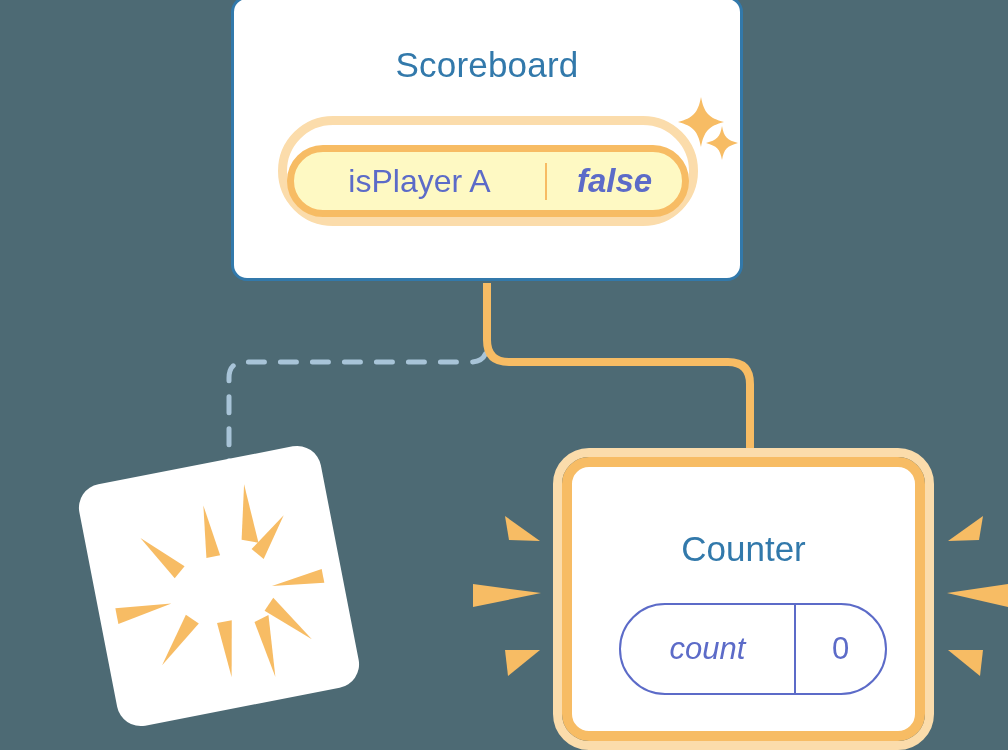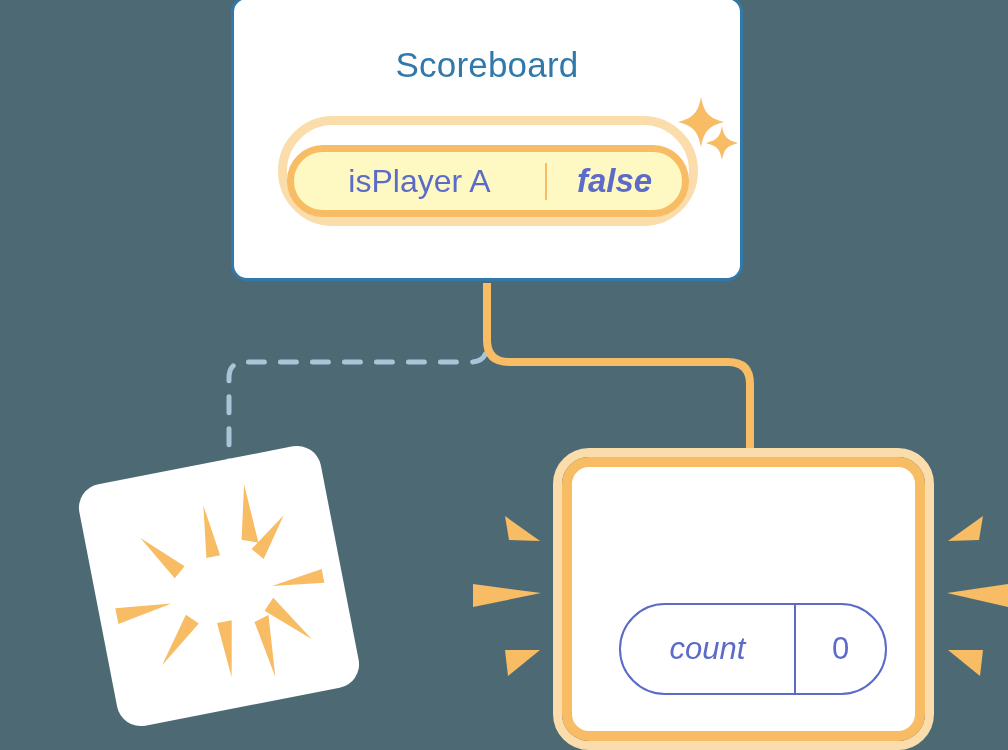--- a/index.html
+++ b/index.html
@@ -225,20 +225,21 @@
       <polygon points="257,686 247,628 262,624"></polygon>
       <polygon points="214,678 210,622 225,622"></polygon>
       <polygon points="148,653 181,608 192,619"></polygon>
       <polygon points="113,588 169,594 113,604"></polygon>
       <polygon points="151,524 189,560 177,570"></polygon>
     </g>
   </svg>
 
   <div id="counter-card-wrap">
     <div id="counter-card">
+      <div id="counter-title">Counter</div>
 
       <div id="counter-pill">
         <div id="counter-pill-key">count</div>
         <div id="counter-pill-val">0</div>
       </div>
     </div>
   </div>
 
 </div>
 

